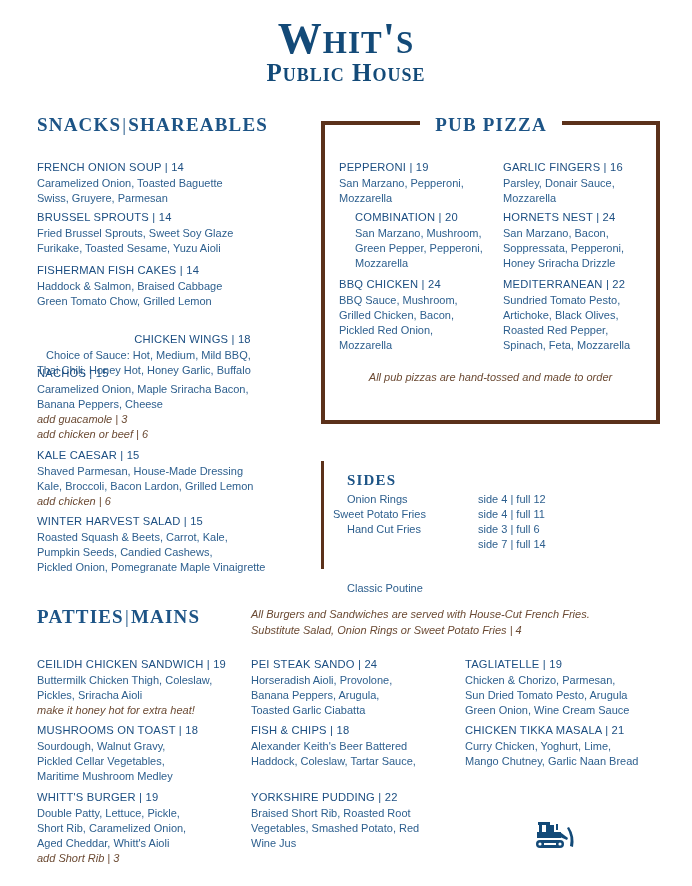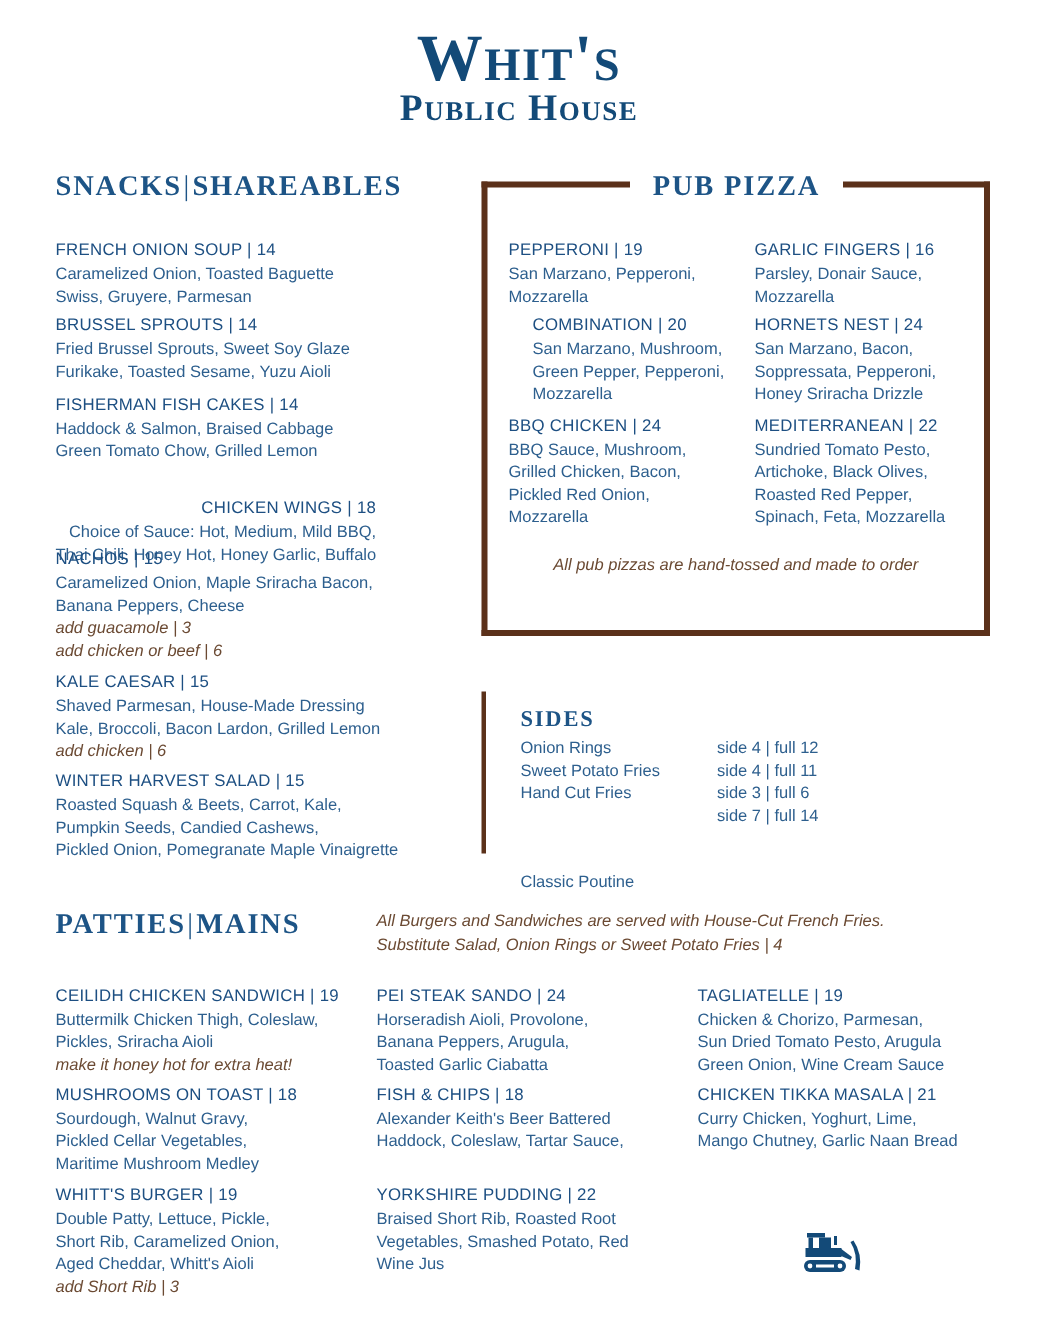--- a/index.html
+++ b/index.html
@@ -121,21 +121,21 @@
   <span class="line">Artichoke, Black Olives,</span>
   <span class="line">Roasted Red Pepper,</span>
   <span class="line">Spinach, Feta, Mozzarella</span>
 </div>
 <div class="pizza-note">All pub pizzas are hand-tossed and made to order</div>
 
 <div class="sides-bar"></div>
 <div class="abs sec-title" style="left:347px; top:472px; font-size:15px;">SIDES</div>
 <div class="sides-row" style="left:347px; top:492px;">Onion Rings</div>
 <div class="sides-row" style="left:478px; top:492px;">side 4 | full 12</div>
-<div class="sides-row" style="left:347px; top:507px;">Sweet Potato Fries</div>
+<div class="sides-row" style="left:333px; top:507px;">Sweet Potato Fries</div>
 <div class="sides-row" style="left:478px; top:507px;">side 4 | full 11</div>
 <div class="sides-row" style="left:347px; top:522px;">Hand Cut Fries</div>
 <div class="sides-row" style="left:478px; top:522px;">side 3 | full 6</div>
 <div class="sides-row" style="left:347px; top:537px;margin-top:44px;">Classic Poutine</div>
 <div class="sides-row" style="left:478px; top:537px;">side 7 | full 14</div>
 
 <div class="abs sec-title" style="left:37px; top:606px;">
   <span>PATTIES</span><span class="bar">|</span><span>MAINS</span>
 </div>
 <div class="mains-note">

